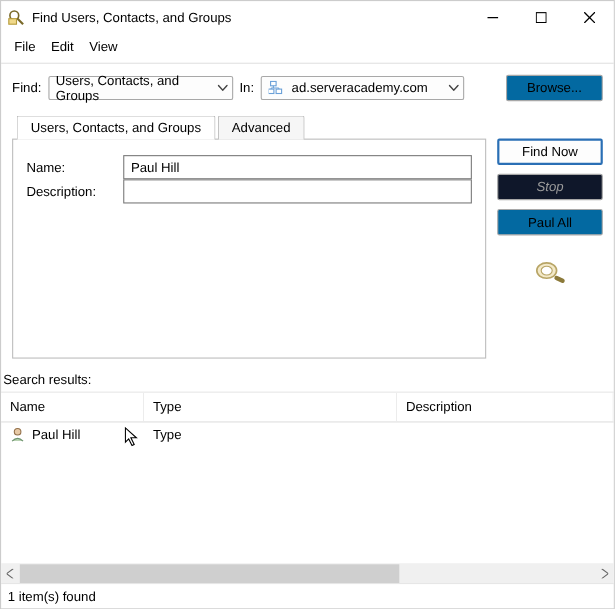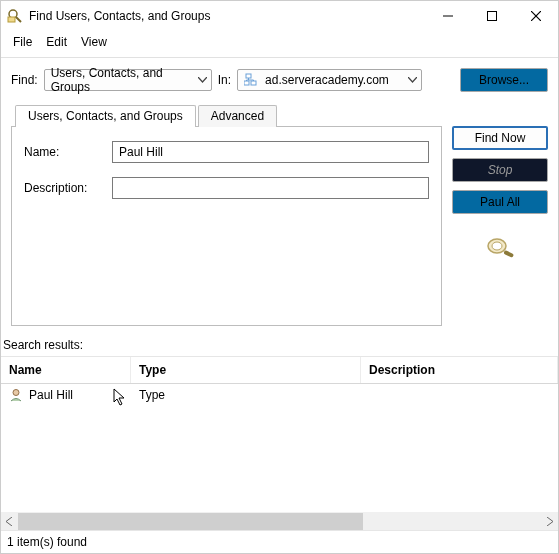--- a/index.html
+++ b/index.html
@@ -19,33 +19,33 @@
 .combo.in { width: 185px; justify-content: space-between;}
 .combo.in .leading { display:flex; align-items:center; gap:5px; overflow:hidden;}
 .btn { display:inline-flex; align-items:center; justify-content:center; height:24px; border:1px solid #a8a8a8; background:#0369a1; border-radius:2px; padding: 0 6px; min-width:86px;}
 .btn.browse { width: 88px;}
 .mid { display:flex; gap:10px;}
 .tabs-and-form { flex:1; }
 .tabstrip { display:flex; gap:0; position:relative; top:1px; padding-left:4px;}
 .tab { border:1px solid #bdbdbd; border-bottom:none; padding:3px 12px 4px 12px; background:#f6f6f6; border-radius:2px 2px 0 0; margin-right:2px;}
 .tab.active { background:#fff; }
 .formpanel { border:1px solid #bdbdbd; padding: 14px 12px 18px 12px; height: 200px;}
-.formrow { display:flex; align-items:center; margin-bottom: 14px;}
+.formrow { display:flex; align-items:center; }
 .formrow label { width: 88px; }
 .textfield { flex:1; height:22px; border:1px solid #7a7a7a; padding: 2px 6px; background:#fff;}
 .side { width: 96px; display:flex; flex-direction:column; gap:8px; padding-top:22px;}
 .side .btn { width:96px; min-width:96px;}
 .btn.primary { border:2px solid #2a6fb5; background:#fdfdfd;}
 .btn.disabled { color:#9b9b9b; background:#0f172a;font-style:italic;}
 .side .magnify { align-self:center; margin-top:12px;}
 .results-label { padding: 8px 2px 4px 2px;}
 .results { flex:1; display:flex; flex-direction:column; border-top:1px solid #e6e6e6; min-height:0;}
 .grid { flex:1; overflow:hidden; display:flex; flex-direction:column;}
 .ghead { display:flex; border-bottom:1px solid #d7d7d7;}
-.gh { padding:6px 8px; border-right:1px solid #ececec; background:#fff;font-weight:bold;}
+.gh { padding:6px 8px; border-right:1px solid #ececec; background:#fff;}
 .gh.n { width: 130px;}
 .gh.t { width: 230px;}
 .gh.d { flex:1;}
 .grow { display:flex; align-items:center; padding: 2px 0;}
 .gc { padding: 2px 8px; display:flex; align-items:center; gap:6px;}
 .gc.n { width:130px;}
 .gc.t { width:230px; position:relative;}
 .gc.d { flex:1;}
 .scroll { display:flex; align-items:center; height:18px; background:#f0f0f0;}
 .scroll .arrow { width:17px; height:17px; display:flex; align-items:center; justify-content:center;}

